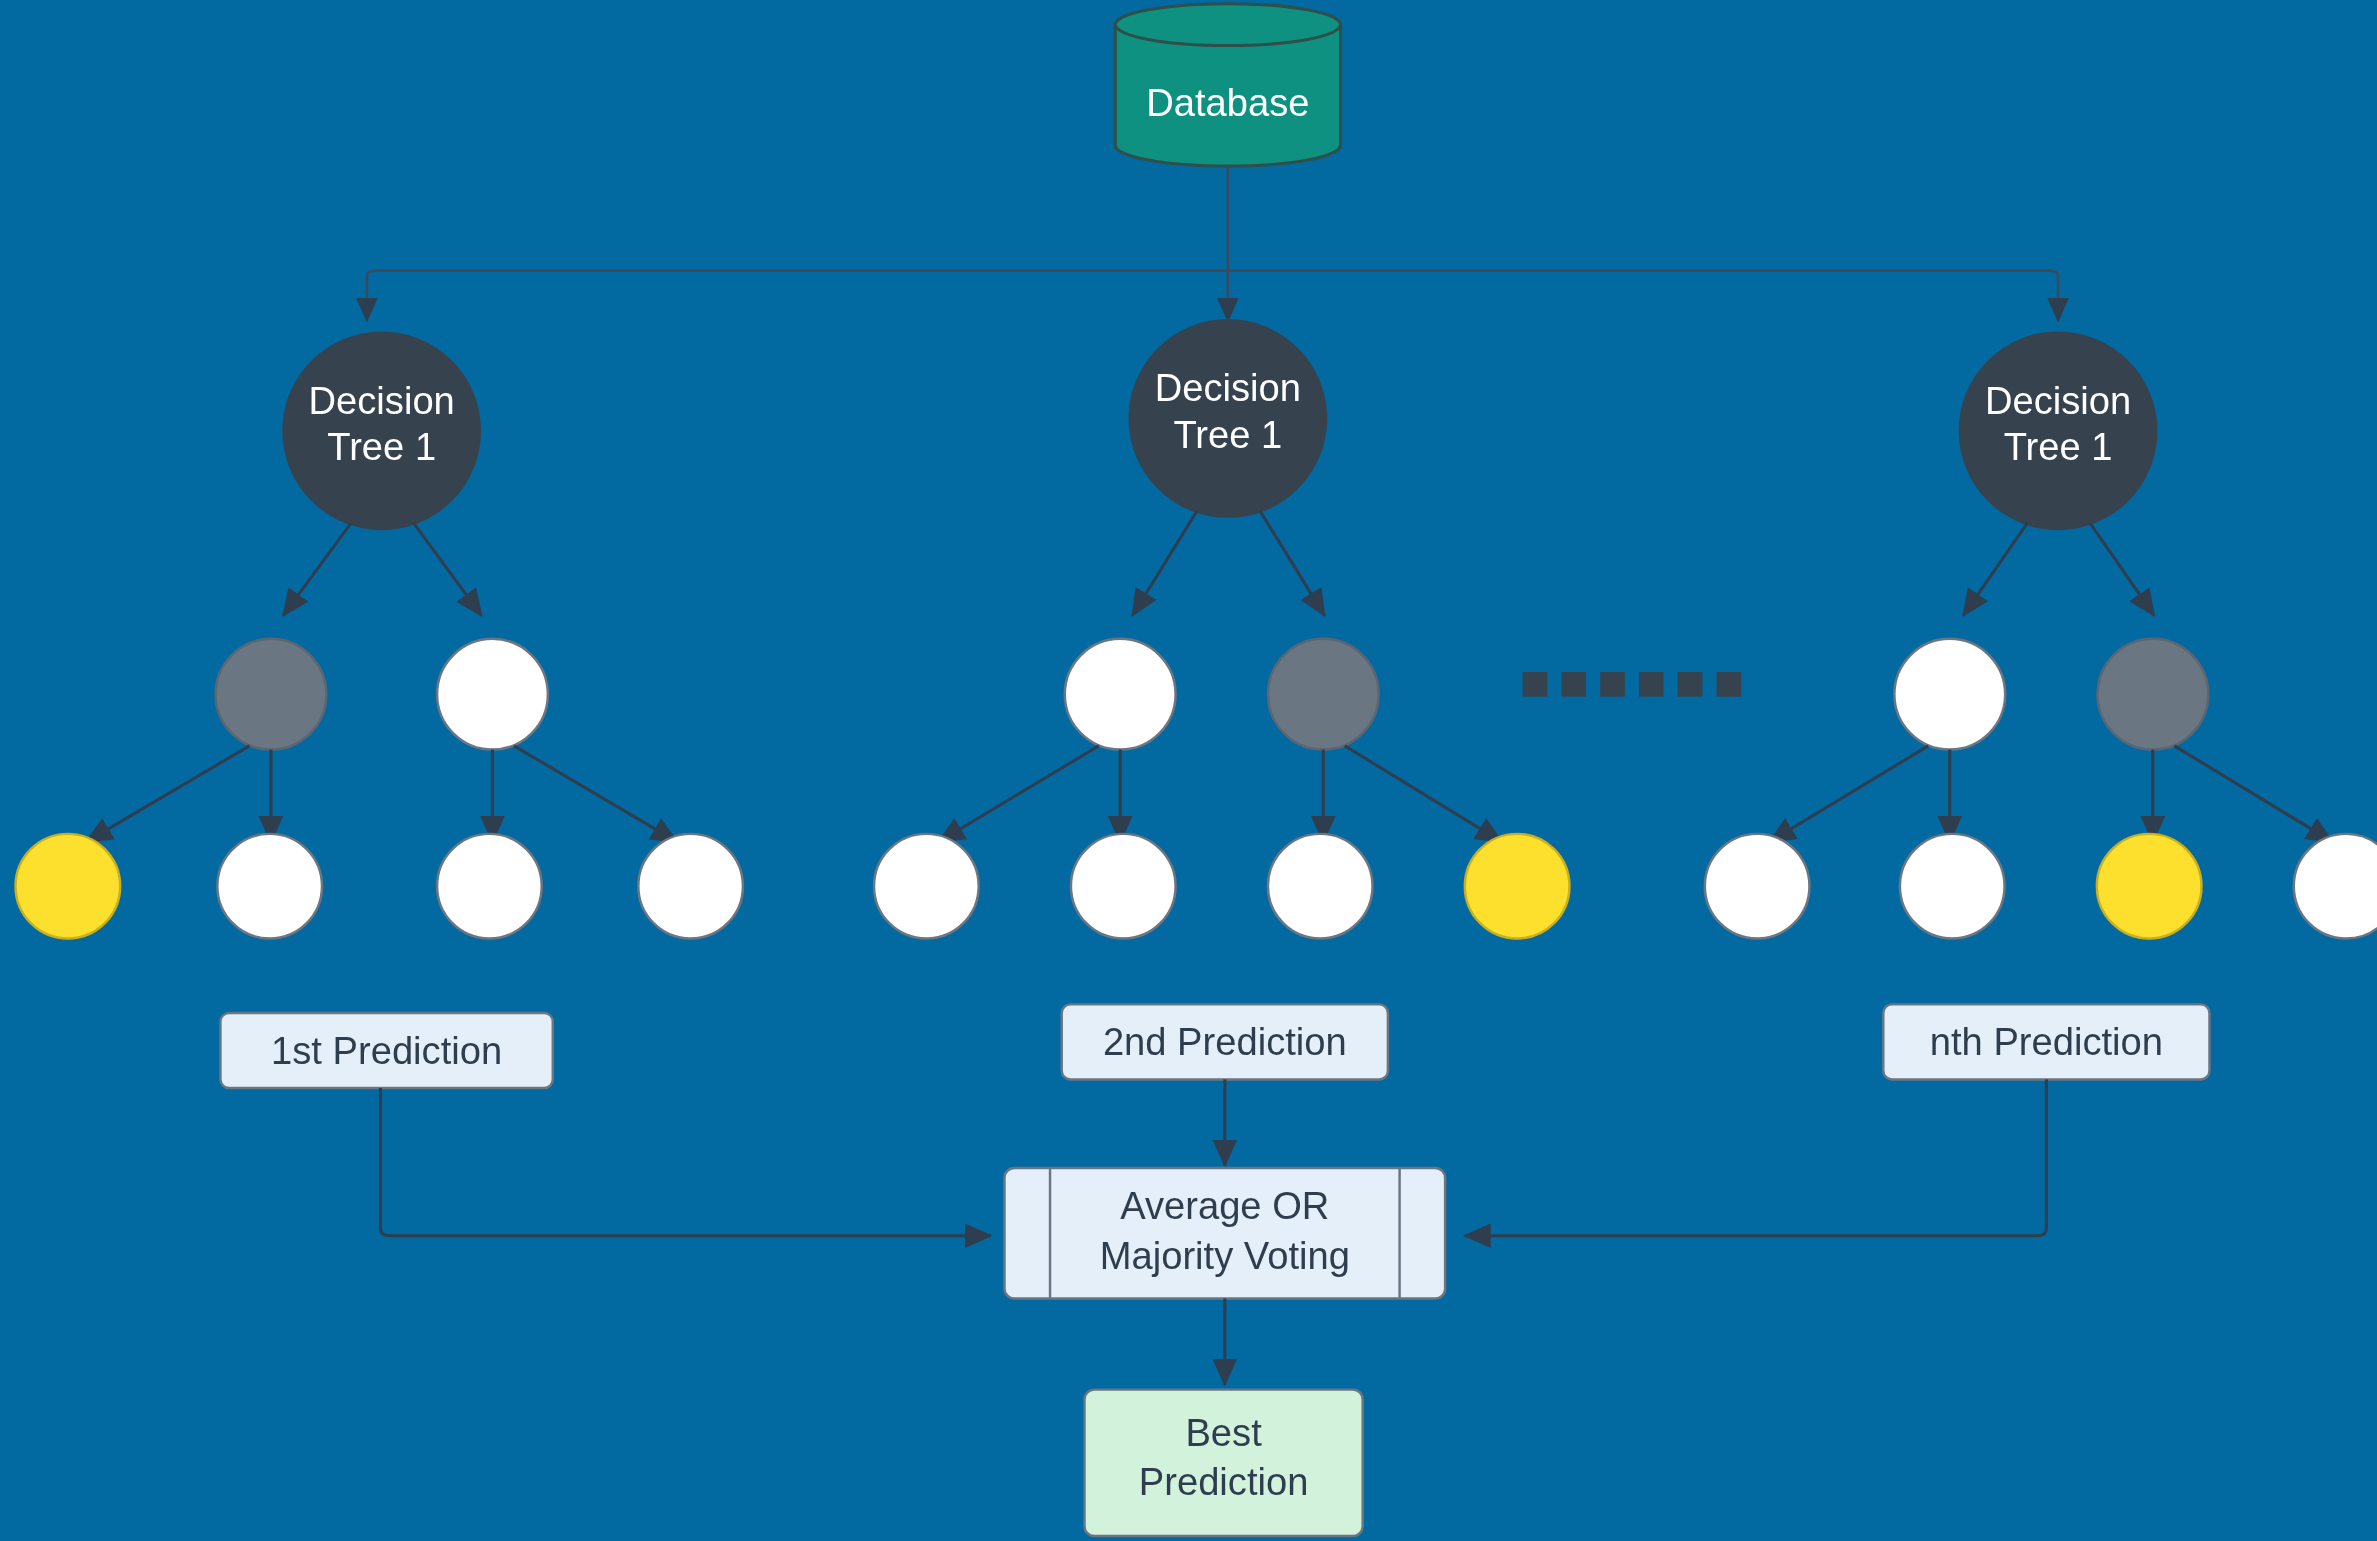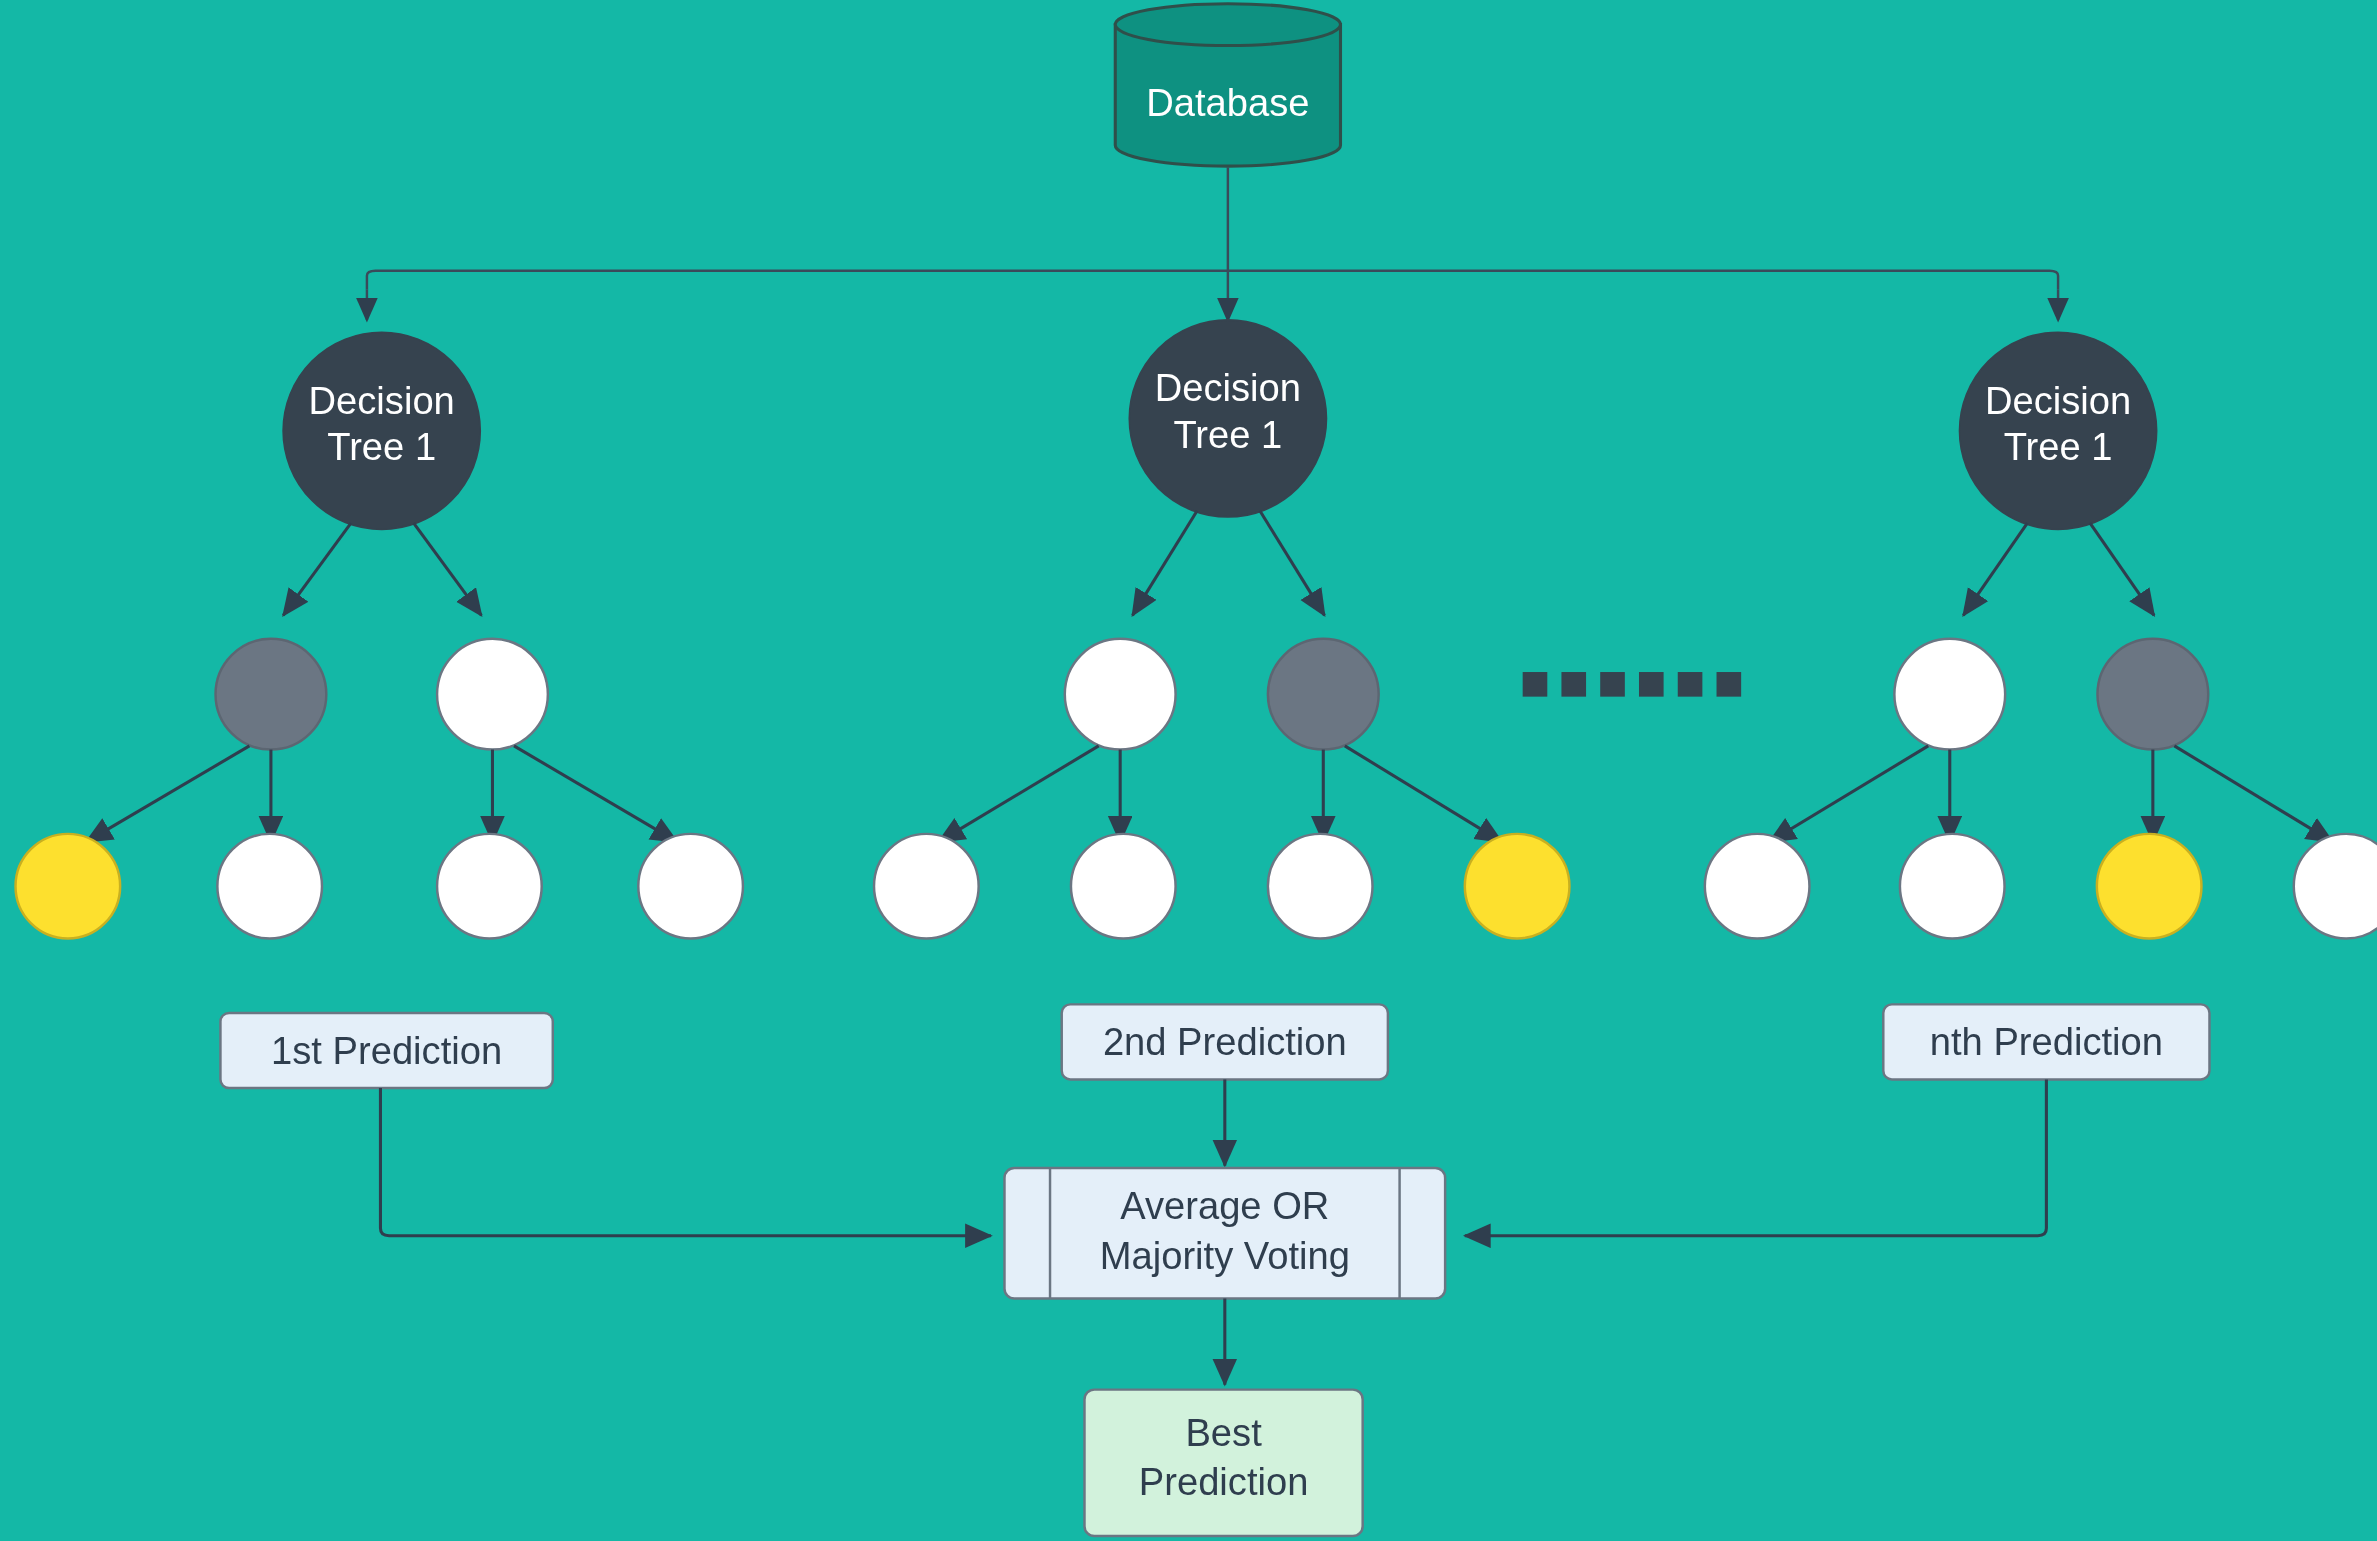--- a/index.html
+++ b/index.html
@@ -1,17 +1,17 @@
 <!DOCTYPE html>
 <html style="font-size:9.8px"><head>
 <meta charset="utf-8">
 <style>
   html,body{margin:0;padding:0;background:#ffffff;}
   body{font-family:"Liberation Sans","DejaVu Sans",sans-serif;}
-  #stage{position:relative;width:2377px;height:1541px;background:#14b8a6;overflow:hidden;}
+  #stage{position:relative;width:2377px;height:1541px;background:#0369a1;overflow:hidden;}
   svg{display:block;width:2377px;height:1541px;}
   .edge{stroke:#2f3e4e;stroke-width:5;fill:none;}
   .edge-thin{stroke:#3a4a5a;stroke-width:4;fill:none;}
   .nodelabel{font-family:"Liberation Sans","DejaVu Sans",sans-serif;fill:#ffffff;font-size:62px;text-anchor:middle;}
   .boxlabel{font-family:"Liberation Sans","DejaVu Sans",sans-serif;fill:#2f3e4e;font-size:62px;text-anchor:middle;}
   .dbshape{fill:#0e9181;stroke:#2f4f4a;stroke-width:5;}
   .dbtop{fill:#0e9181;stroke:#2f4f4a;stroke-width:5;}
   .treecircle{fill:#36434f;stroke:#36434f;stroke-width:3;}
   .graycircle{fill:#6b7683;stroke:#5c6672;stroke-width:4;}
   .whitecircle{fill:#ffffff;stroke:#6b7683;stroke-width:4;}

